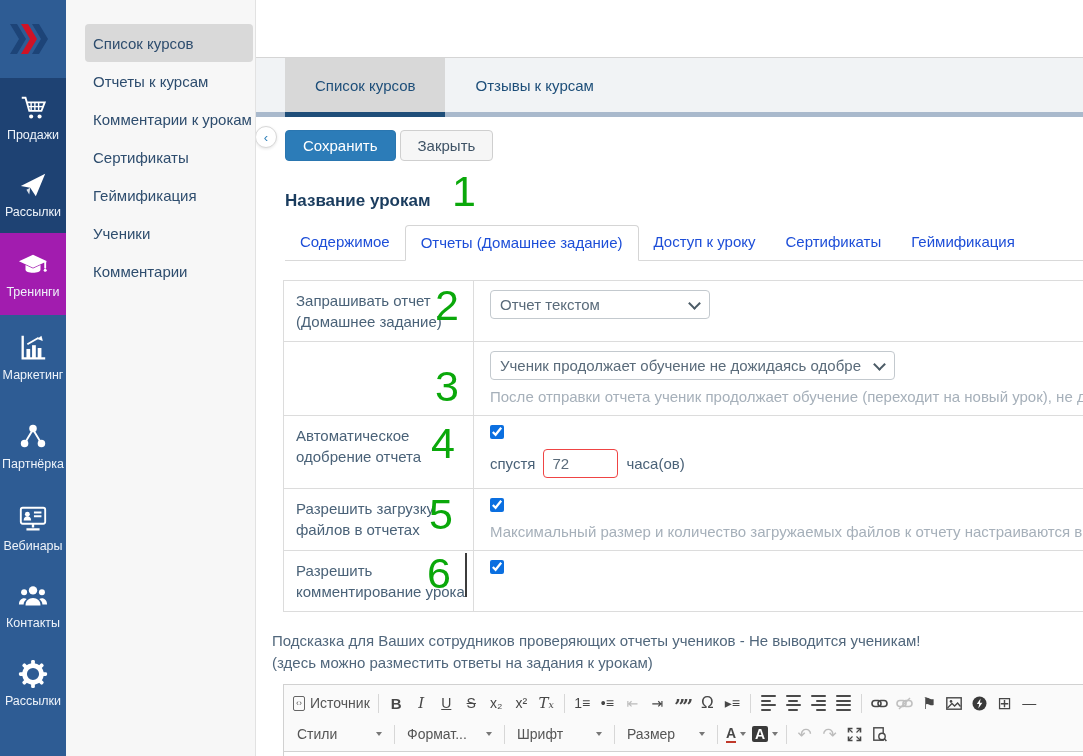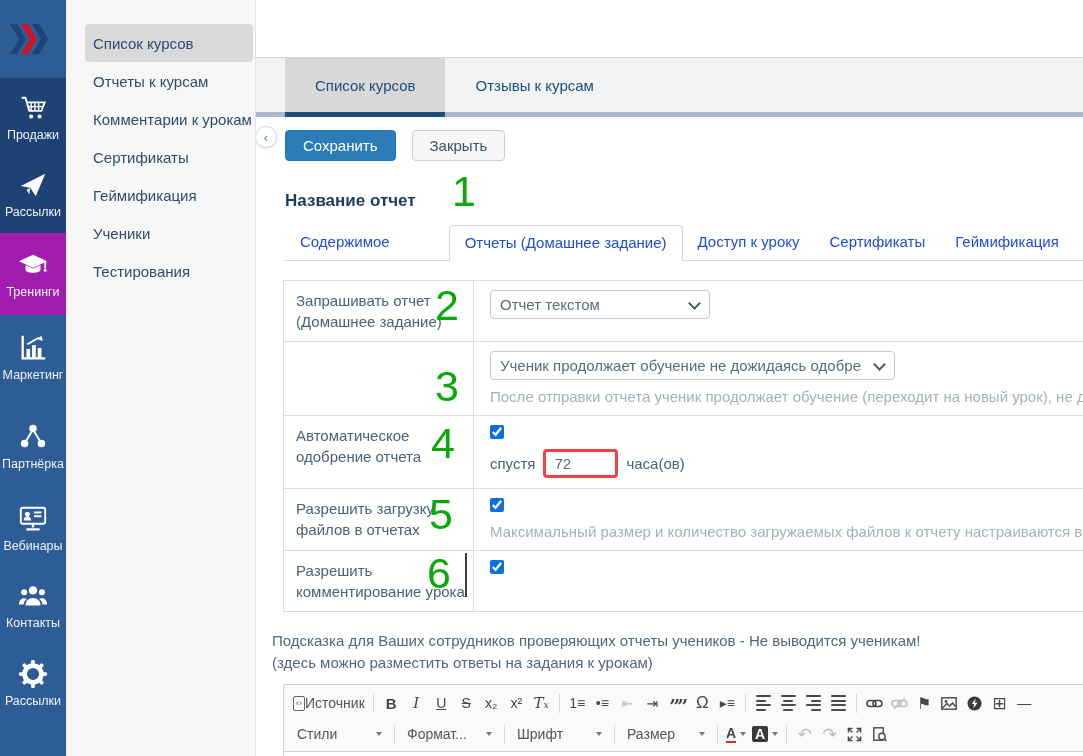--- a/index.html
+++ b/index.html
@@ -24,66 +24,66 @@
 
   
   main { flex:1; position:relative; overflow:hidden; background:#fff; }
 
   .tabstrip { margin-top:57px; height:55px; background:#f1f3f5; border-top:1px solid #d5d5d5; display:flex; padding-left:29px; }
   .ttab { padding:0 30px; display:flex; align-items:center; justify-content:center; font-size:15px; color:#1d4e79; position:relative; cursor:pointer; }
   .ttab.active { background:#d8d8d8; }
   .ttab.active::after { content:""; position:absolute; left:0; right:0; bottom:-5px; height:5px; background:#1f4e79; z-index:2; }
   .strip-divider { height:5px; background:#a9b9cc; }
 
-  .btnrow { margin:13px 0 0 29px; display:flex; gap:16px; }
+  .btnrow { margin:13px 0 0 29px; display:flex; gap:4px; }
   .btn { height:31px; padding:0 17px; border-radius:4px; font-size:15px; display:inline-flex; align-items:center; border:1px solid transparent; cursor:pointer; font-family:inherit; }
   .btn-save { background:#2c7cb8; border-color:#2a76b0; color:#fff; }
   .btn-close { background:#f6f6f6; border-color:#cfcfcf; color:#3f5366; }
 
   .collapse-btn { position:absolute; left:-1px; top:126px; width:22px; height:22px; border-radius:50%; background:#fff;
     border:1px solid #d8d8d8; color:#2f80b9; display:flex; align-items:center; justify-content:center;
     font-size:13px; box-shadow:0 1px 3px rgba(0,0,0,.10); z-index:5; cursor:pointer; }
 
   .page-title { margin:30px 0 0 29px; font-size:17px; font-weight:700; color:#1a3c5e; }
 
   .course-tabs { display:flex; margin:14px 0 0 29px; width:1160px; border-bottom:1px solid #d9d9d9; font-size:15px; }
   .ctab { padding:8px 15px 9px; color:#1d4ed8; cursor:pointer; }
-  .ctab.active { background:#fff; border:1px solid #d5d5d5; border-bottom:1px solid #fff; margin-bottom:-1px; border-radius:4px 4px 0 0;margin-left:44px; }
+  .ctab.active { background:#fff; border:1px solid #d5d5d5; border-bottom:1px solid #fff; margin-bottom:-1px; border-radius:4px 4px 0 0; }
 
   
   .form { margin:20px 0 0 27px; width:1160px; font-size:15px; }
   .frow { display:flex; border:1px solid #dcdcdc; margin-top:-1px; background:#fff; }
   .fl { width:190px; flex:none; padding:9px 8px 9px 12px; color:#4a6278; line-height:21px; border-right:1px solid #dcdcdc; position:relative; }
   .fc { flex:1; padding:9px 0 10px 16px; }
   .sel { position:relative; display:inline-block; }
   .sel select { appearance:none; -webkit-appearance:none; height:29px; border:1px solid #c3c9ce; border-radius:4px; background:#fff;
     color:#5a6b7a; font-size:15px; padding:0 32px 0 9px; font-family:inherit; }
   .sel::after { content:""; position:absolute; right:11px; top:9px; width:7px; height:7px;
     border-right:2px solid #4b5b66; border-bottom:2px solid #4b5b66; transform:rotate(45deg); pointer-events:none; }
   .w220 select { width:220px; } .w405 select { width:405px; }
   .help { margin-top:8px; color:#a6b0ba; white-space:nowrap; overflow:hidden; }
   input[type=checkbox] { width:14px; height:14px; accent-color:#0b6fe0; cursor:pointer; }
   .hours { margin-top:7px; display:flex; align-items:center; gap:8px; color:#4a6278; }
-  .hours input { width:75px; height:29px; border:3px solid #ef4444; border-radius:4px; padding:0 8px; font-size:15px; color:#5a6b7a; font-family:inherit; }
+  .hours input { width:75px; height:29px; border:1px solid #ef4444; border-radius:4px; padding:0 8px; font-size:15px; color:#5a6b7a; font-family:inherit; }
 
   .hint { margin:18px 0 0 16px; font-size:15px; color:#51677c; line-height:22px; }
 
   
   .editor { margin:10px 0 0 27px; width:1160px; border:1px solid #d1d1d1; }
   .tb-row { background:#fafafa; padding:6px 6px 5px; display:flex; align-items:center; }
   .tb { min-width:25px; height:24px; padding:0 3px; display:inline-flex; align-items:center; justify-content:center;
     color:#474747; font-size:14px; border-radius:2px; cursor:pointer; }
   .tb.disabled { color:#bcbcbc; cursor:default; }
   .tsep { width:1px; height:19px; background:#d7d7d7; margin:0 5px; flex:none; }
   .tb.fb { font-weight:700; font-size:15px; }
   .tb.fi { font-style:italic; font-family:"DejaVu Serif",serif; font-size:15px; }
   .tb.fu { text-decoration:underline; }
   .tb.fs { text-decoration:line-through; }
   .tb.quote { font-family:"DejaVu Serif",serif; font-weight:700; font-size:19px; letter-spacing:-3px; padding-top:6px; }
-  .tb.src { color:#555; }
+  .tb.src { gap:5px; color:#555; }
   .mini-doc { width:12px; height:15px; border:1px solid #666; border-radius:2px; display:inline-flex; align-items:center; justify-content:center; font-size:9px; color:#555; }
   .mini-doc::after { content:"‹›"; }
   .alg { display:inline-flex; flex-direction:column; gap:2.5px; width:15px; }
   .alg b { height:2px; width:15px; background:#4a4a4a; border-radius:1px; display:block; }
   .alg.left { align-items:flex-start; } .alg.center { align-items:center; } .alg.right { align-items:flex-end; }
   .alg.left b:nth-child(2n), .alg.center b:nth-child(2n), .alg.right b:nth-child(2n) { width:10px; }
   .combo { width:99px; height:24px; display:inline-flex; align-items:center; justify-content:space-between; padding:0 7px; color:#555; font-size:14px; cursor:pointer; }
   .dcaret { width:0; height:0; border-left:3.5px solid transparent; border-right:3.5px solid transparent; border-top:4px solid #777; }
   .tcolor { display:inline-flex; align-items:center; gap:4px; }
   .tcolor .a-ul { font-weight:700; border-bottom:2px solid #c0392b; line-height:1; padding-bottom:1px; }
@@ -219,41 +219,41 @@
     <div class="rail-fill"></div>
   </aside>
 
   <aside class="submenu">
     <div class="sm-item selected">Список курсов</div>
     <div class="sm-item">Отчеты к курсам</div>
     <div class="sm-item">Комментарии к урокам</div>
     <div class="sm-item">Сертификаты</div>
     <div class="sm-item">Геймификация</div>
     <div class="sm-item">Ученики</div>
-    <div class="sm-item">Тестирования</div>
+    <div class="sm-item">Комментарии</div>
   </aside>
 
   <main>
 
     <div class="collapse-btn">
       <span>‹</span>
     </div>
 
     <div class="tabstrip">
       <div class="ttab active">Список курсов</div>
       <div class="ttab">Отзывы к курсам</div>
     </div>
     <div class="strip-divider"></div>
 
     <div class="btnrow">
       <button class="btn btn-save">Сохранить</button>
       <button class="btn btn-close">Закрыть</button>
     </div>
 
-    <h1 class="page-title">Название отчет</h1>
+    <h1 class="page-title">Название урокам</h1>
     <span class="note" style="left:196px; top:170px;">1</span>
 
     <div class="course-tabs">
       <div class="ctab">Содержимое</div>
       <div class="ctab active">Отчеты (Домашнее задание)</div>
       <div class="ctab">Доступ к уроку</div>
       <div class="ctab">Сертификаты</div>
       <div class="ctab">Геймификация</div>
     </div>
 

